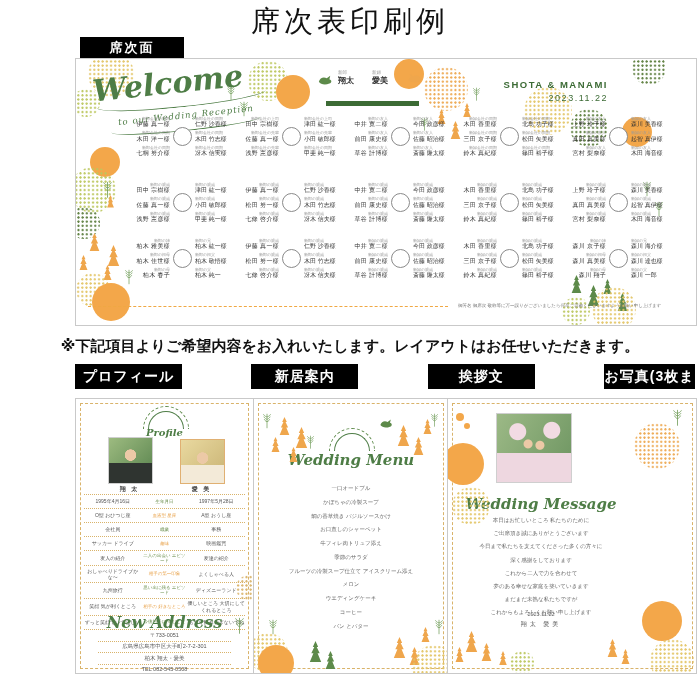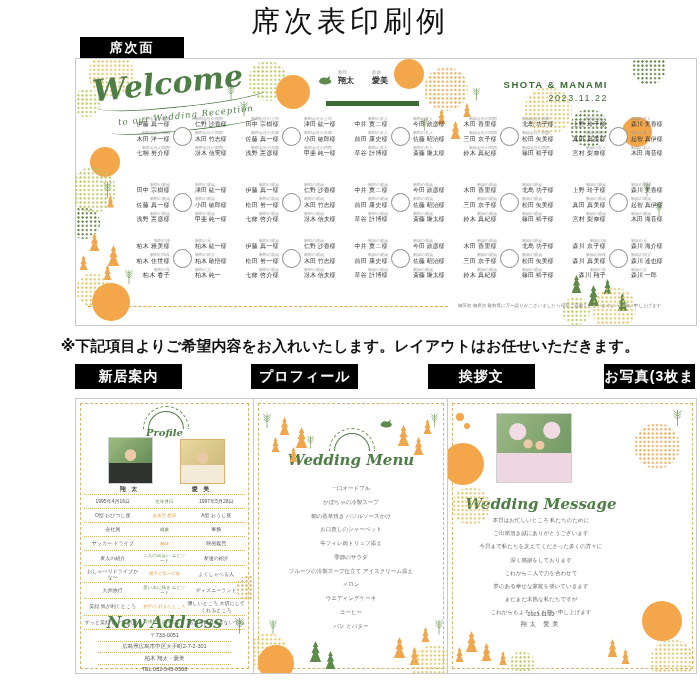--- a/index.html
+++ b/index.html
@@ -684,22 +684,22 @@
           </div>
         </div>
       </div>
 
     <div class="dash-line"></div>
     <div class="chart-notice">御芳名 御席次 敬称等に万一誤りがございましたら何卒ご容赦くださいますようお願い申し上げます</div>
   </div>
 
   <div class="mid-note">※下記項目よりご希望内容をお入れいたします。レイアウトはお任せいただきます。</div>
   <div class="tabs" id="tabs">
+      <div class="tab">プロフィール</div>
       <div class="tab">新居案内</div>
-      <div class="tab">プロフィール</div>
       <div class="tab">挨拶文</div>
       <div class="tab">お写真(3枚まで)</div>
     </div>
 
   <div class="panels-frame">
 
     <div class="panel p1" id="p1">
       <div class="panel-inner"></div>
       <div class="sunarc" style="left:72px;top:12px;"></div>
       <div class="script-title" style="top:28px;font-size:10px;">Profile</div>

